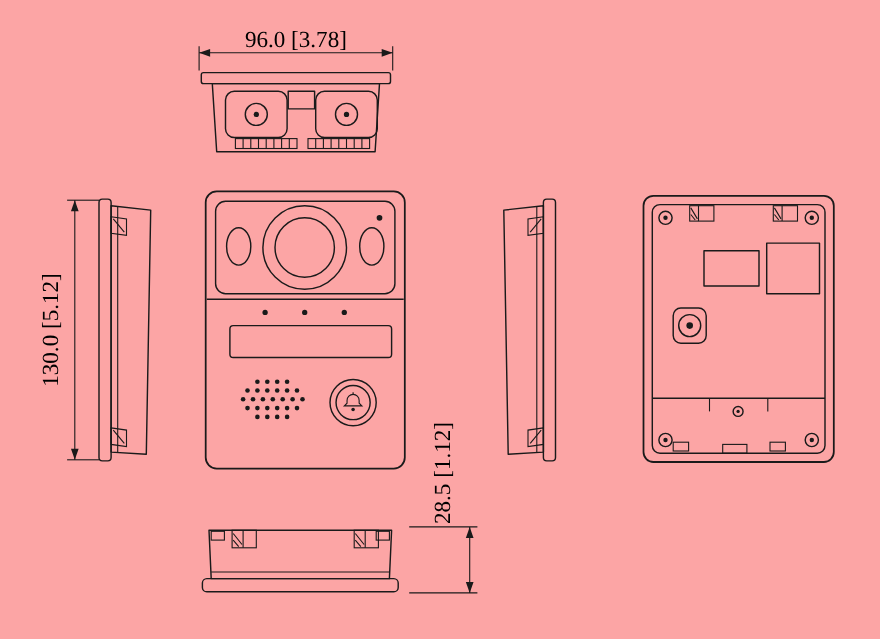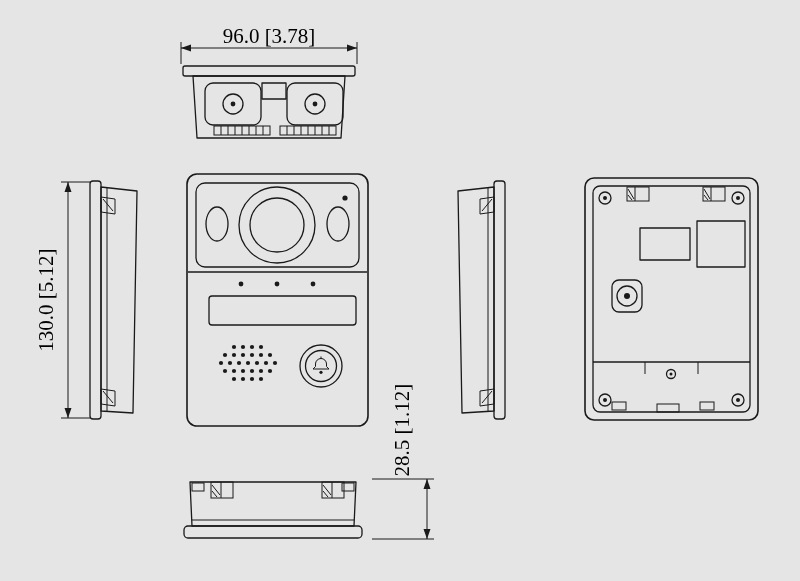--- a/index.html
+++ b/index.html
@@ -1,16 +1,16 @@
 <!DOCTYPE html>
 <html><head>
 <meta charset="utf-8">
 <style>
   html,body{margin:0;padding:0;background:#ffffff;}
-  .canvas{position:relative;width:800px;height:581px;background:#e5e5e5;overflow:hidden;}
+  .canvas{position:relative;width:800px;height:581px;background:#fca5a5;overflow:hidden;}
   svg{display:block;}
   .ln{stroke:#1a1a1a;stroke-width:1.3;fill:none;stroke-linejoin:round;}
   .ln-thick{stroke:#1a1a1a;stroke-width:1.6;fill:none;stroke-linejoin:round;}
   .ln-thin{stroke:#1a1a1a;stroke-width:1;fill:none;}
   .dot{fill:#1a1a1a;stroke:none;}
   .arrow{fill:#1a1a1a;stroke:none;}
   .dim-text{fill:#000000;stroke:none;font-family:"Liberation Serif","DejaVu Serif",serif;font-size:21px;text-anchor:middle;}
 </style>
 </head>
 <body>

